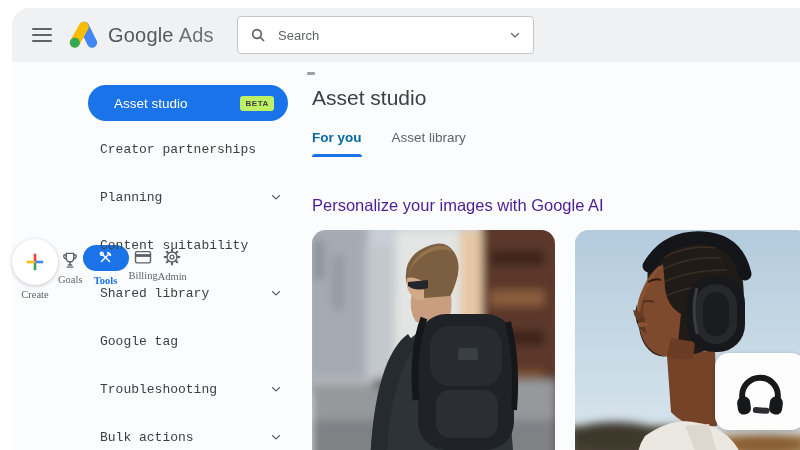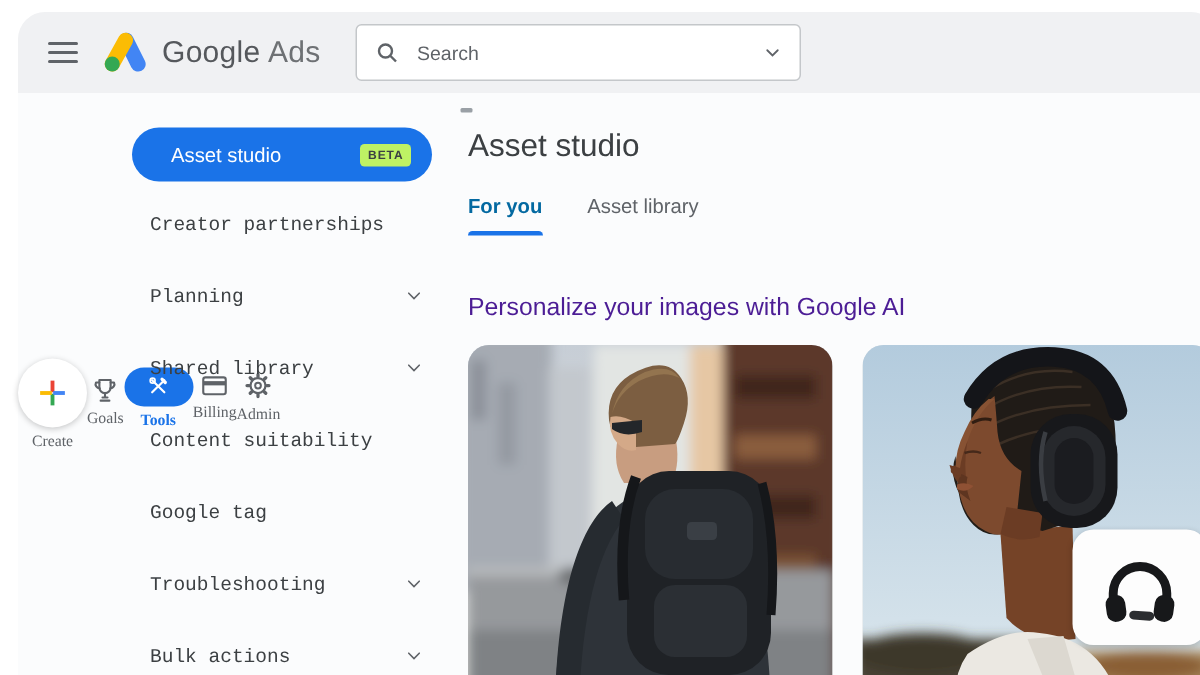--- a/index.html
+++ b/index.html
@@ -181,27 +181,27 @@
         <div class="side-item">
           <span class="lbl">Creator partnerships</span>
         </div>
         <div class="side-item">
           <span class="lbl">Planning</span>
           <svg class="chev" viewBox="0 0 24 24" fill="none" stroke="#5f6368" stroke-width="2.2" stroke-linecap="round">
               <polyline points="5,9 12,16 19,9"></polyline>
             </svg>
         </div>
         <div class="side-item">
+          <span class="lbl">Content suitability</span>
+        </div>
+        <div class="side-item">
           <span class="lbl">Shared library</span>
           <svg class="chev" viewBox="0 0 24 24" fill="none" stroke="#5f6368" stroke-width="2.2" stroke-linecap="round">
               <polyline points="5,9 12,16 19,9"></polyline>
             </svg>
-        </div>
-        <div class="side-item">
-          <span class="lbl">Content suitability</span>
         </div>
         <div class="side-item">
           <span class="lbl">Google tag</span>
         </div>
         <div class="side-item">
           <span class="lbl">Troubleshooting</span>
           <svg class="chev" viewBox="0 0 24 24" fill="none" stroke="#5f6368" stroke-width="2.2" stroke-linecap="round">
               <polyline points="5,9 12,16 19,9"></polyline>
             </svg>
         </div>

